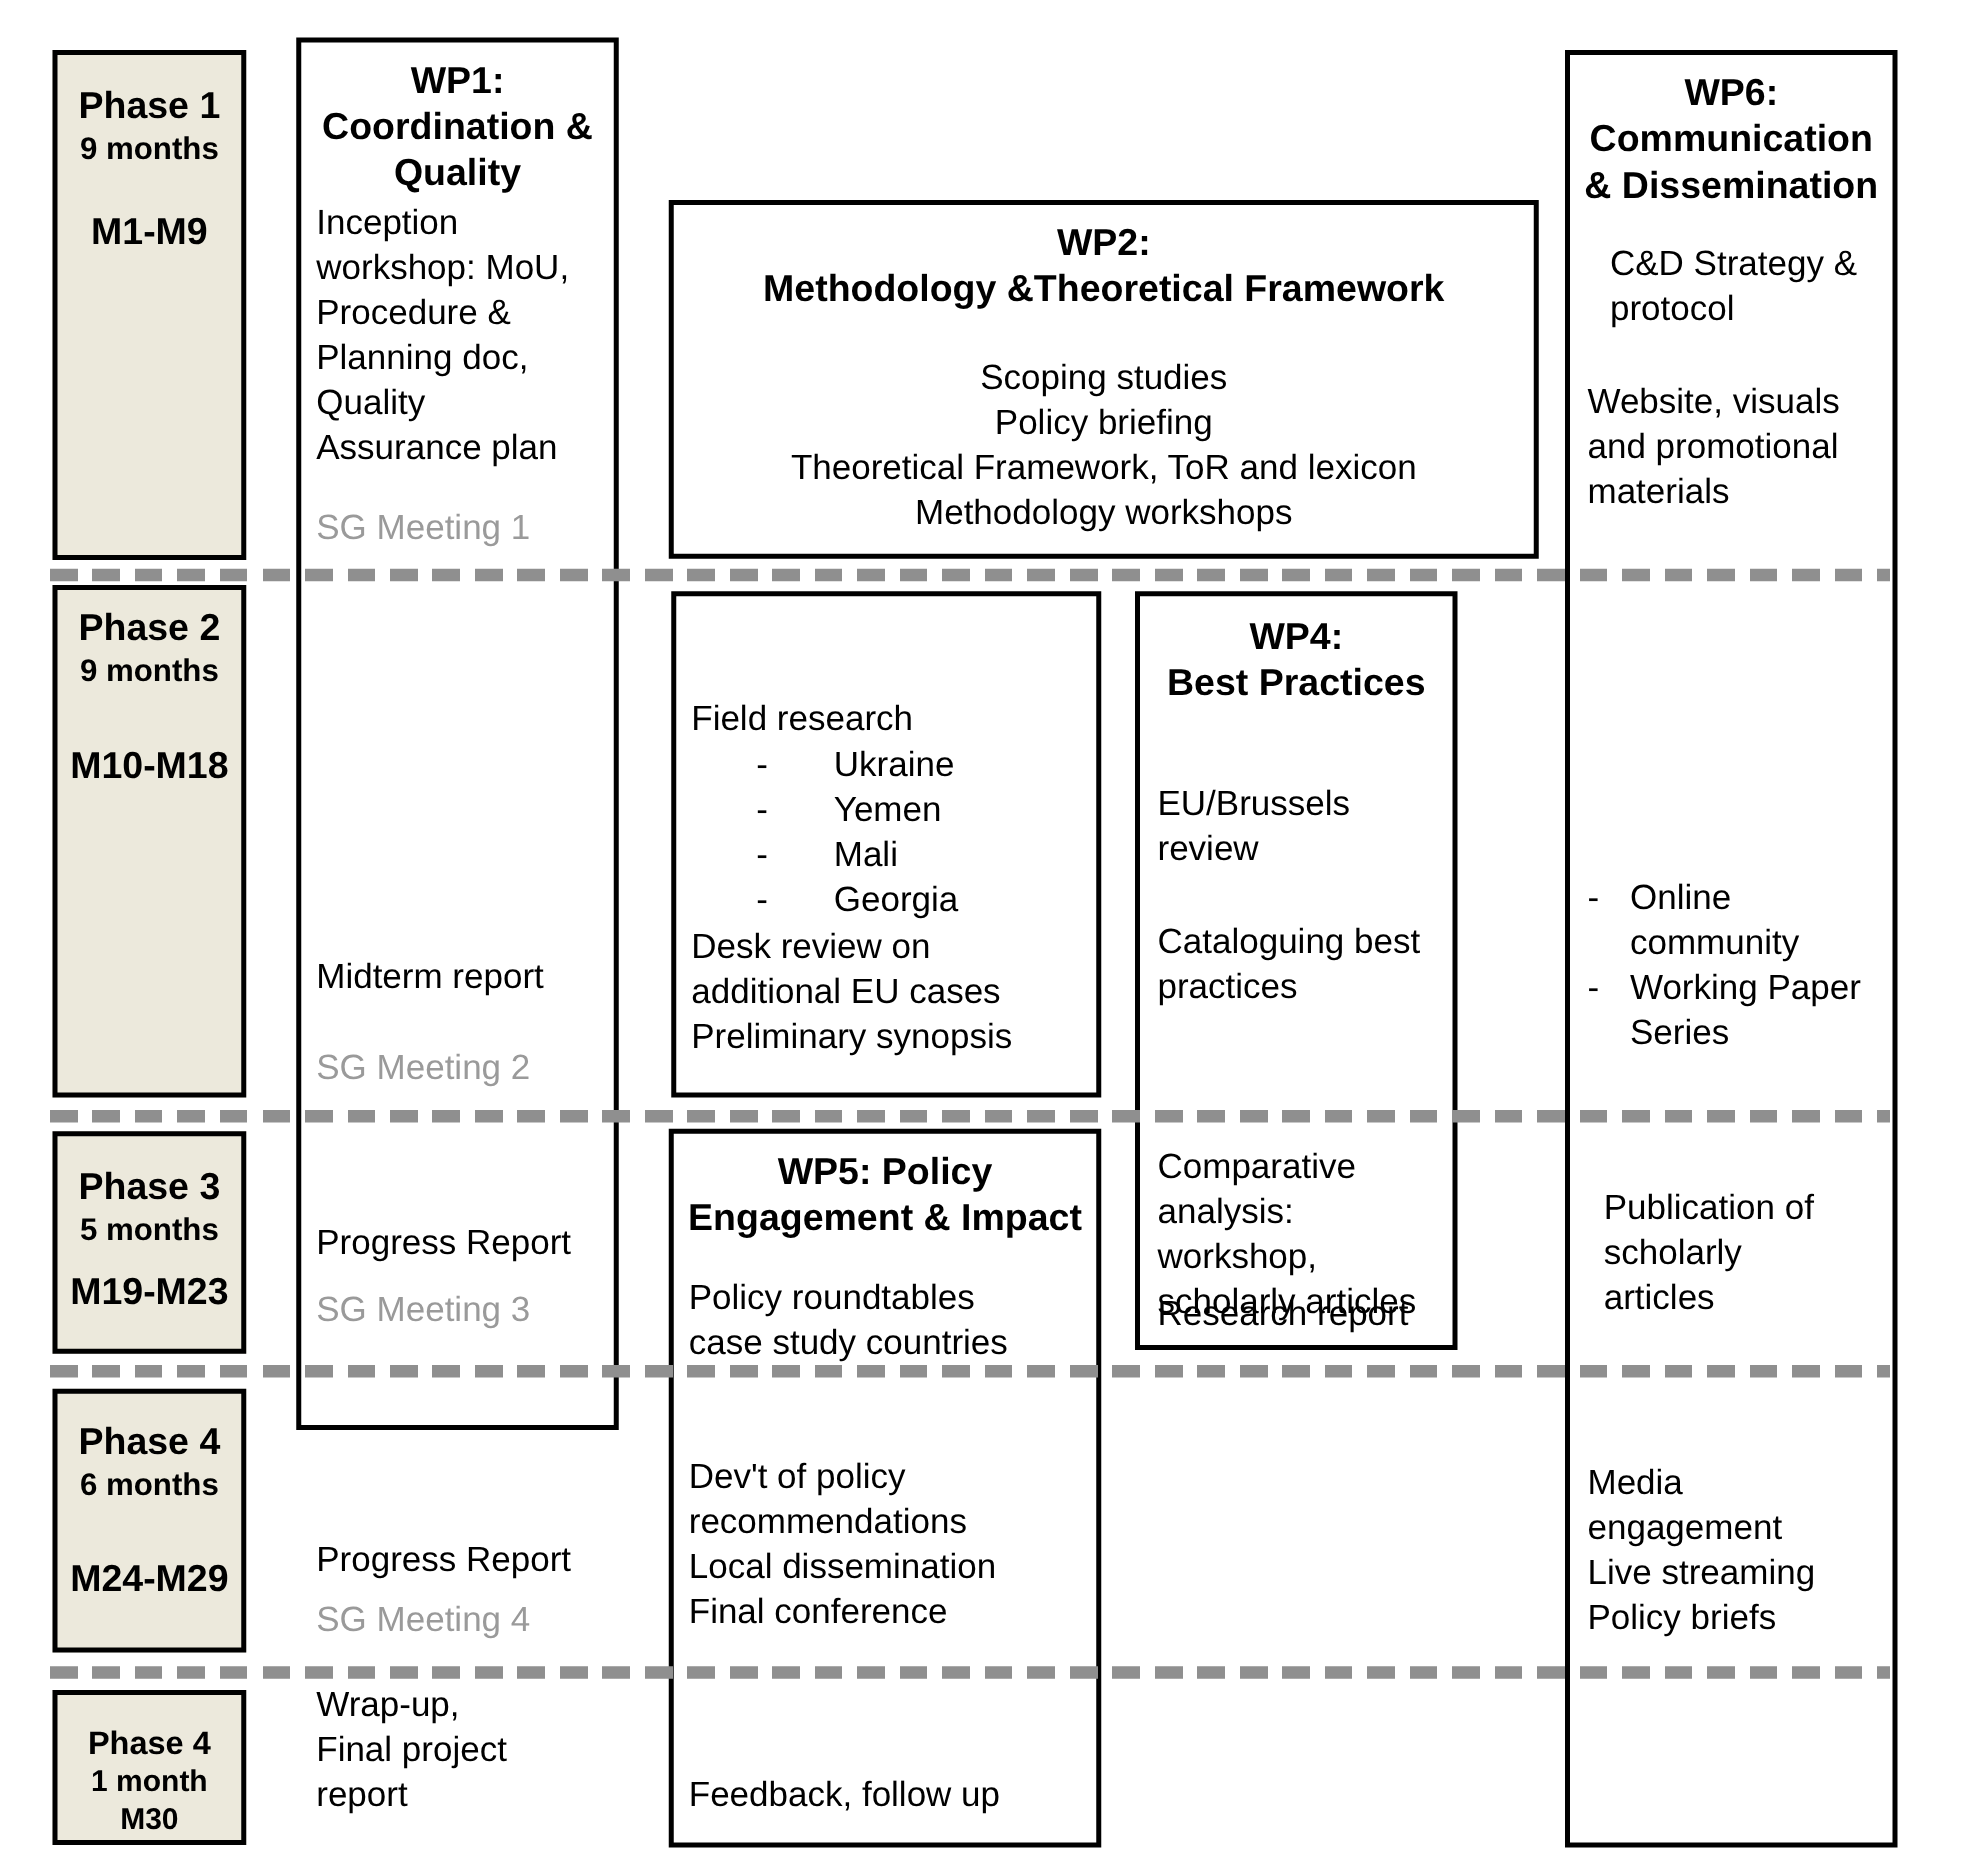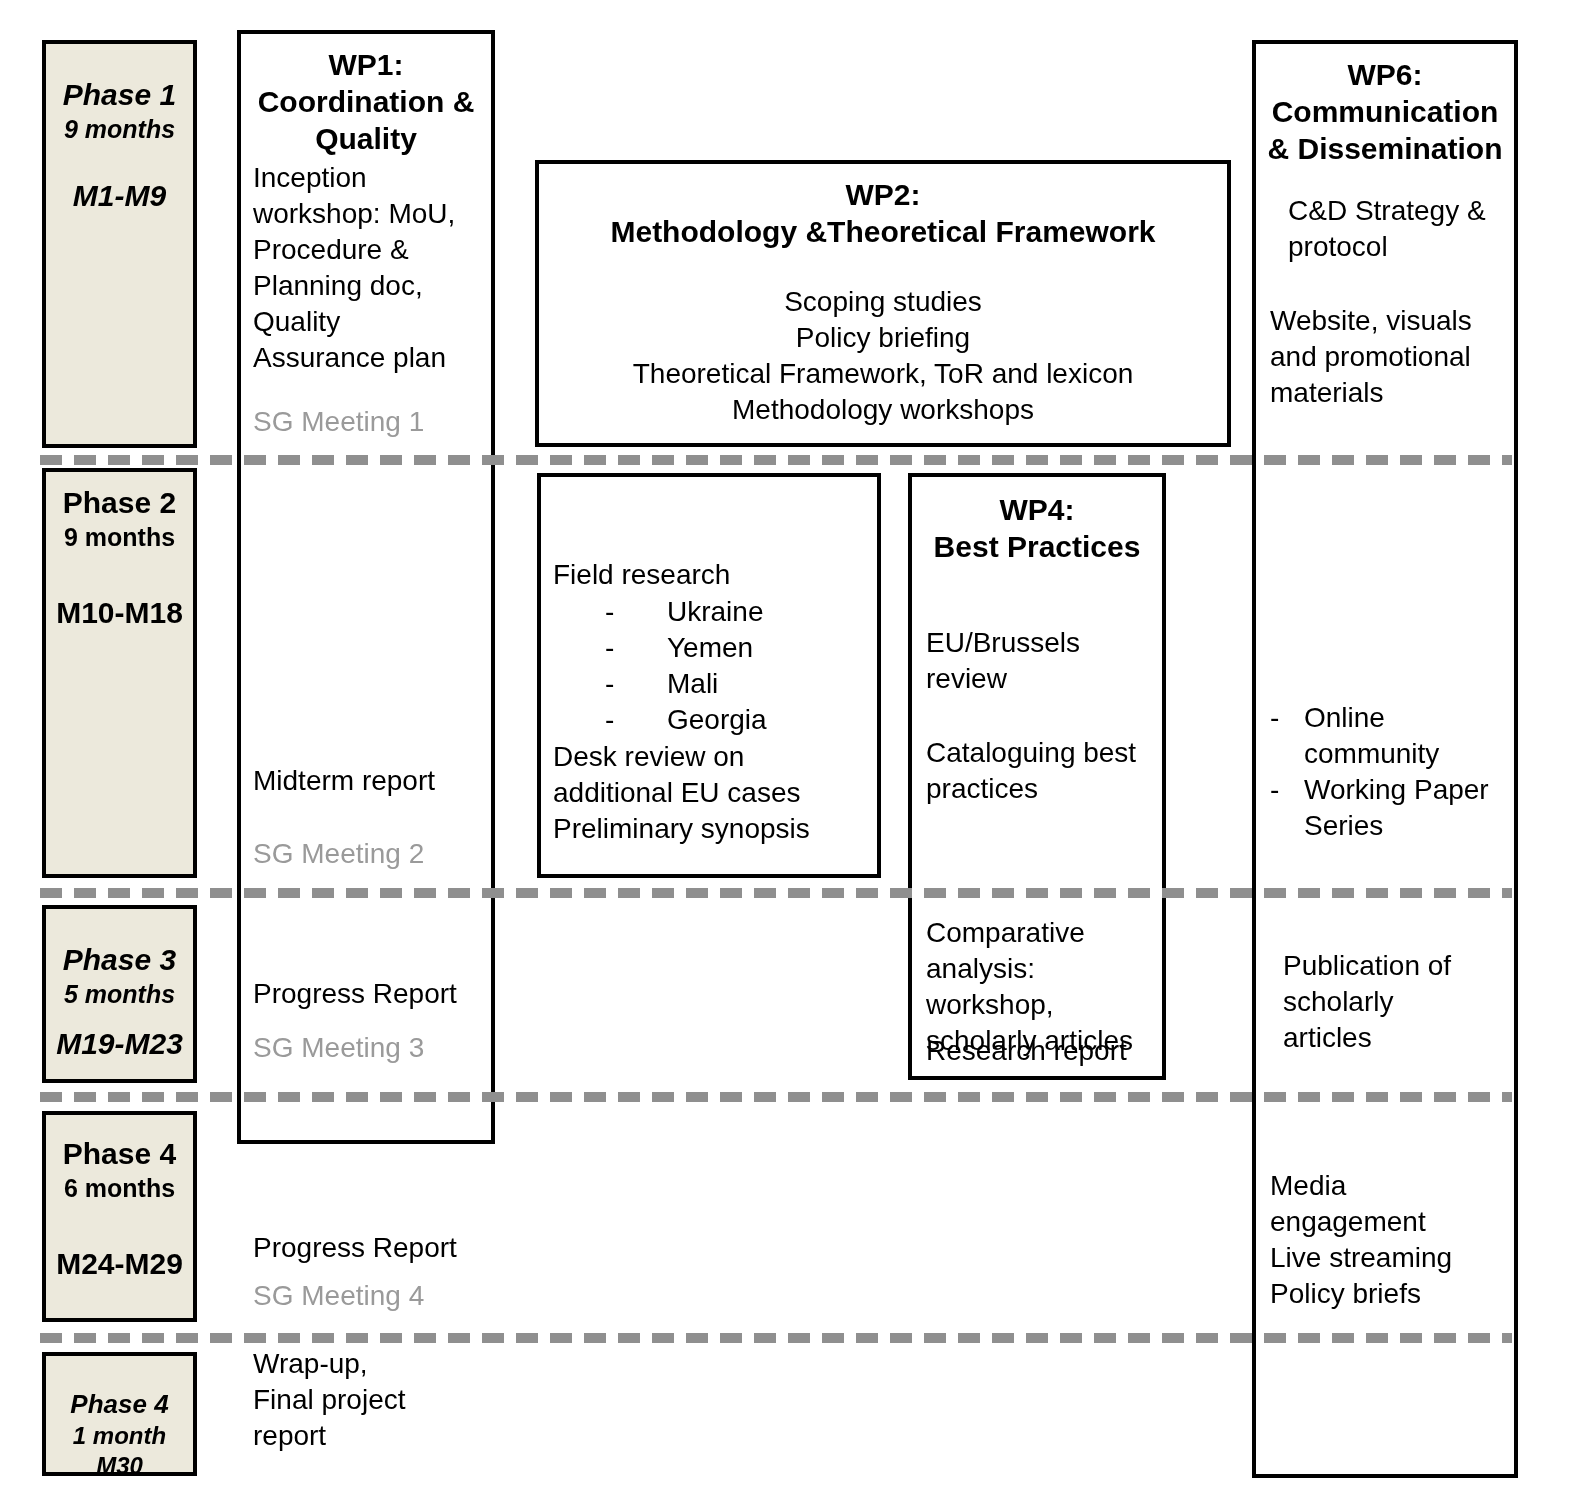--- a/index.html
+++ b/index.html
@@ -27,21 +27,21 @@
   .centered { text-align:center; width:100%; }
   .muted { color:#9A9A9A; }
   .phase-name { font-size:30px; font-weight:bold; line-height:38px; }
   .phase-duration { font-size:25px; font-weight:bold; line-height:31px; }
   .phase-months { font-size:30px; font-weight:bold; line-height:36px; margin-top:42px; }
   .phase-p1 .phase-months { margin-top:33px; }
   .phase-p3 .phase-months { margin-top:16px; }
   .phase-p5 .phase-name { font-size:26px; line-height:33px; }
   .phase-p5 .phase-duration { font-size:24px; line-height:30px; }
   .phase-p5 .phase-months { font-size:24px; line-height:30px; margin-top:0; }
-  .pad-top-16 { padding-top:32px;font-style:italic; }
+  .pad-top-16 { padding-top:22px; }
   .pad-top-12 { padding-top:12px; }
   .pad-top-20 { padding-top:20px; }
   .bullet-row { display:flex; align-items:flex-start; }
   .bullet-dash { font-size:28px; line-height:36px; flex:0 0 34px; }
   .country-row { display:flex; align-items:flex-start; }
   .country-dash { font-size:28px; line-height:36px; flex:0 0 62px; text-align:left; }
 </style>
 </head>
 <body>
 
@@ -145,20 +145,31 @@
 Best Practices</div>
     <div class="abs body-text" style="top:148px; left:14px;">EU/Brussels review</div>
     <div class="abs body-text" style="top:258px; left:14px;">Cataloguing best
 practices</div>
     <div class="abs body-text" style="top:438px; left:14px;">Comparative
 analysis: workshop,
 scholarly articles</div>
     <div class="abs body-text" style="top:556px; left:14px;">Research report</div>
   </div>
 
+  <div class="box" style="left:535px; top:903px; width:346px; height:575px;">
+    <div class="abs wp-title" style="top:12px; left:0;">WP5: Policy
+Engagement &amp; Impact</div>
+    <div class="abs body-text" style="top:113px; left:12px;">Policy roundtables
+case study countries</div>
+    <div class="abs body-text" style="top:256px; left:12px;">Dev't of policy
+recommendations
+Local dissemination
+Final conference</div>
+    <div class="abs body-text" style="top:511px; left:12px;">Feedback, follow up</div>
+  </div>
 
   <div class="box" style="left:1252px; top:40px; width:266px; height:1438px;">
     <div class="abs wp-title" style="top:12px; left:0;">WP6:
 Communication
 &amp; Dissemination</div>
     <div class="abs body-text" style="top:149px; left:32px;">C&amp;D Strategy &amp;
 protocol</div>
     <div class="abs body-text" style="top:259px; left:14px;">Website, visuals
 and promotional
 materials</div>

